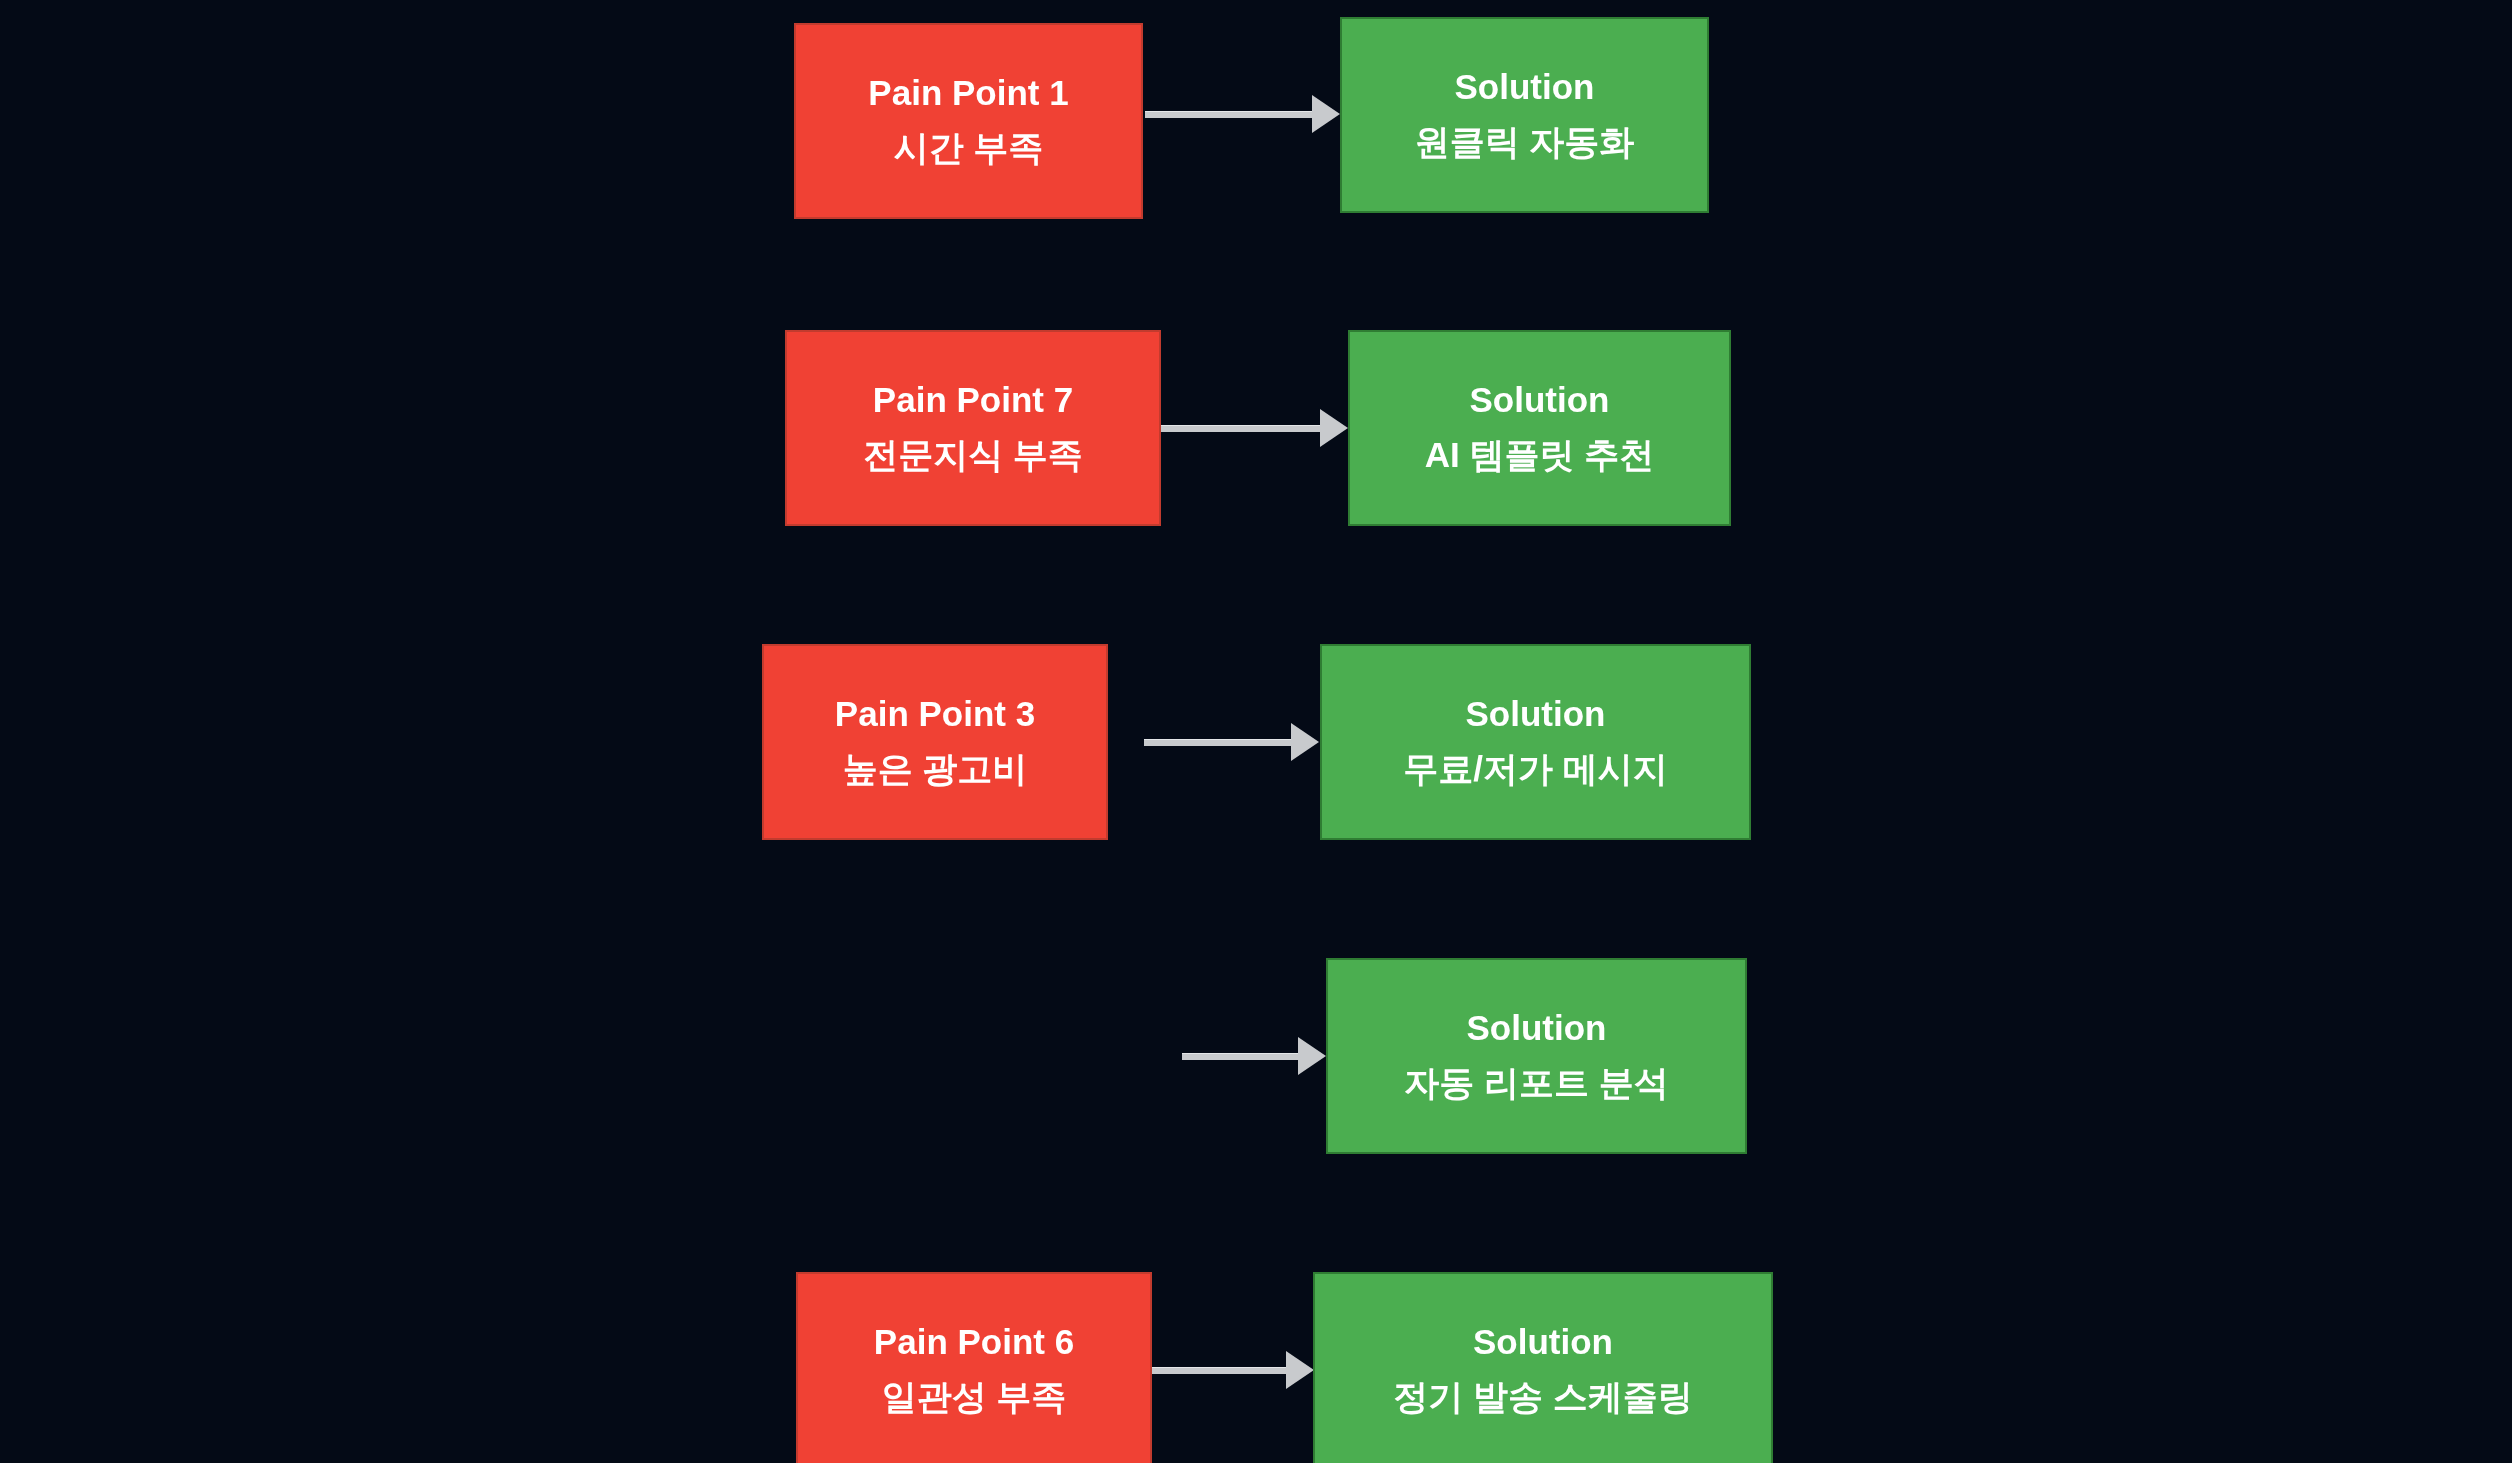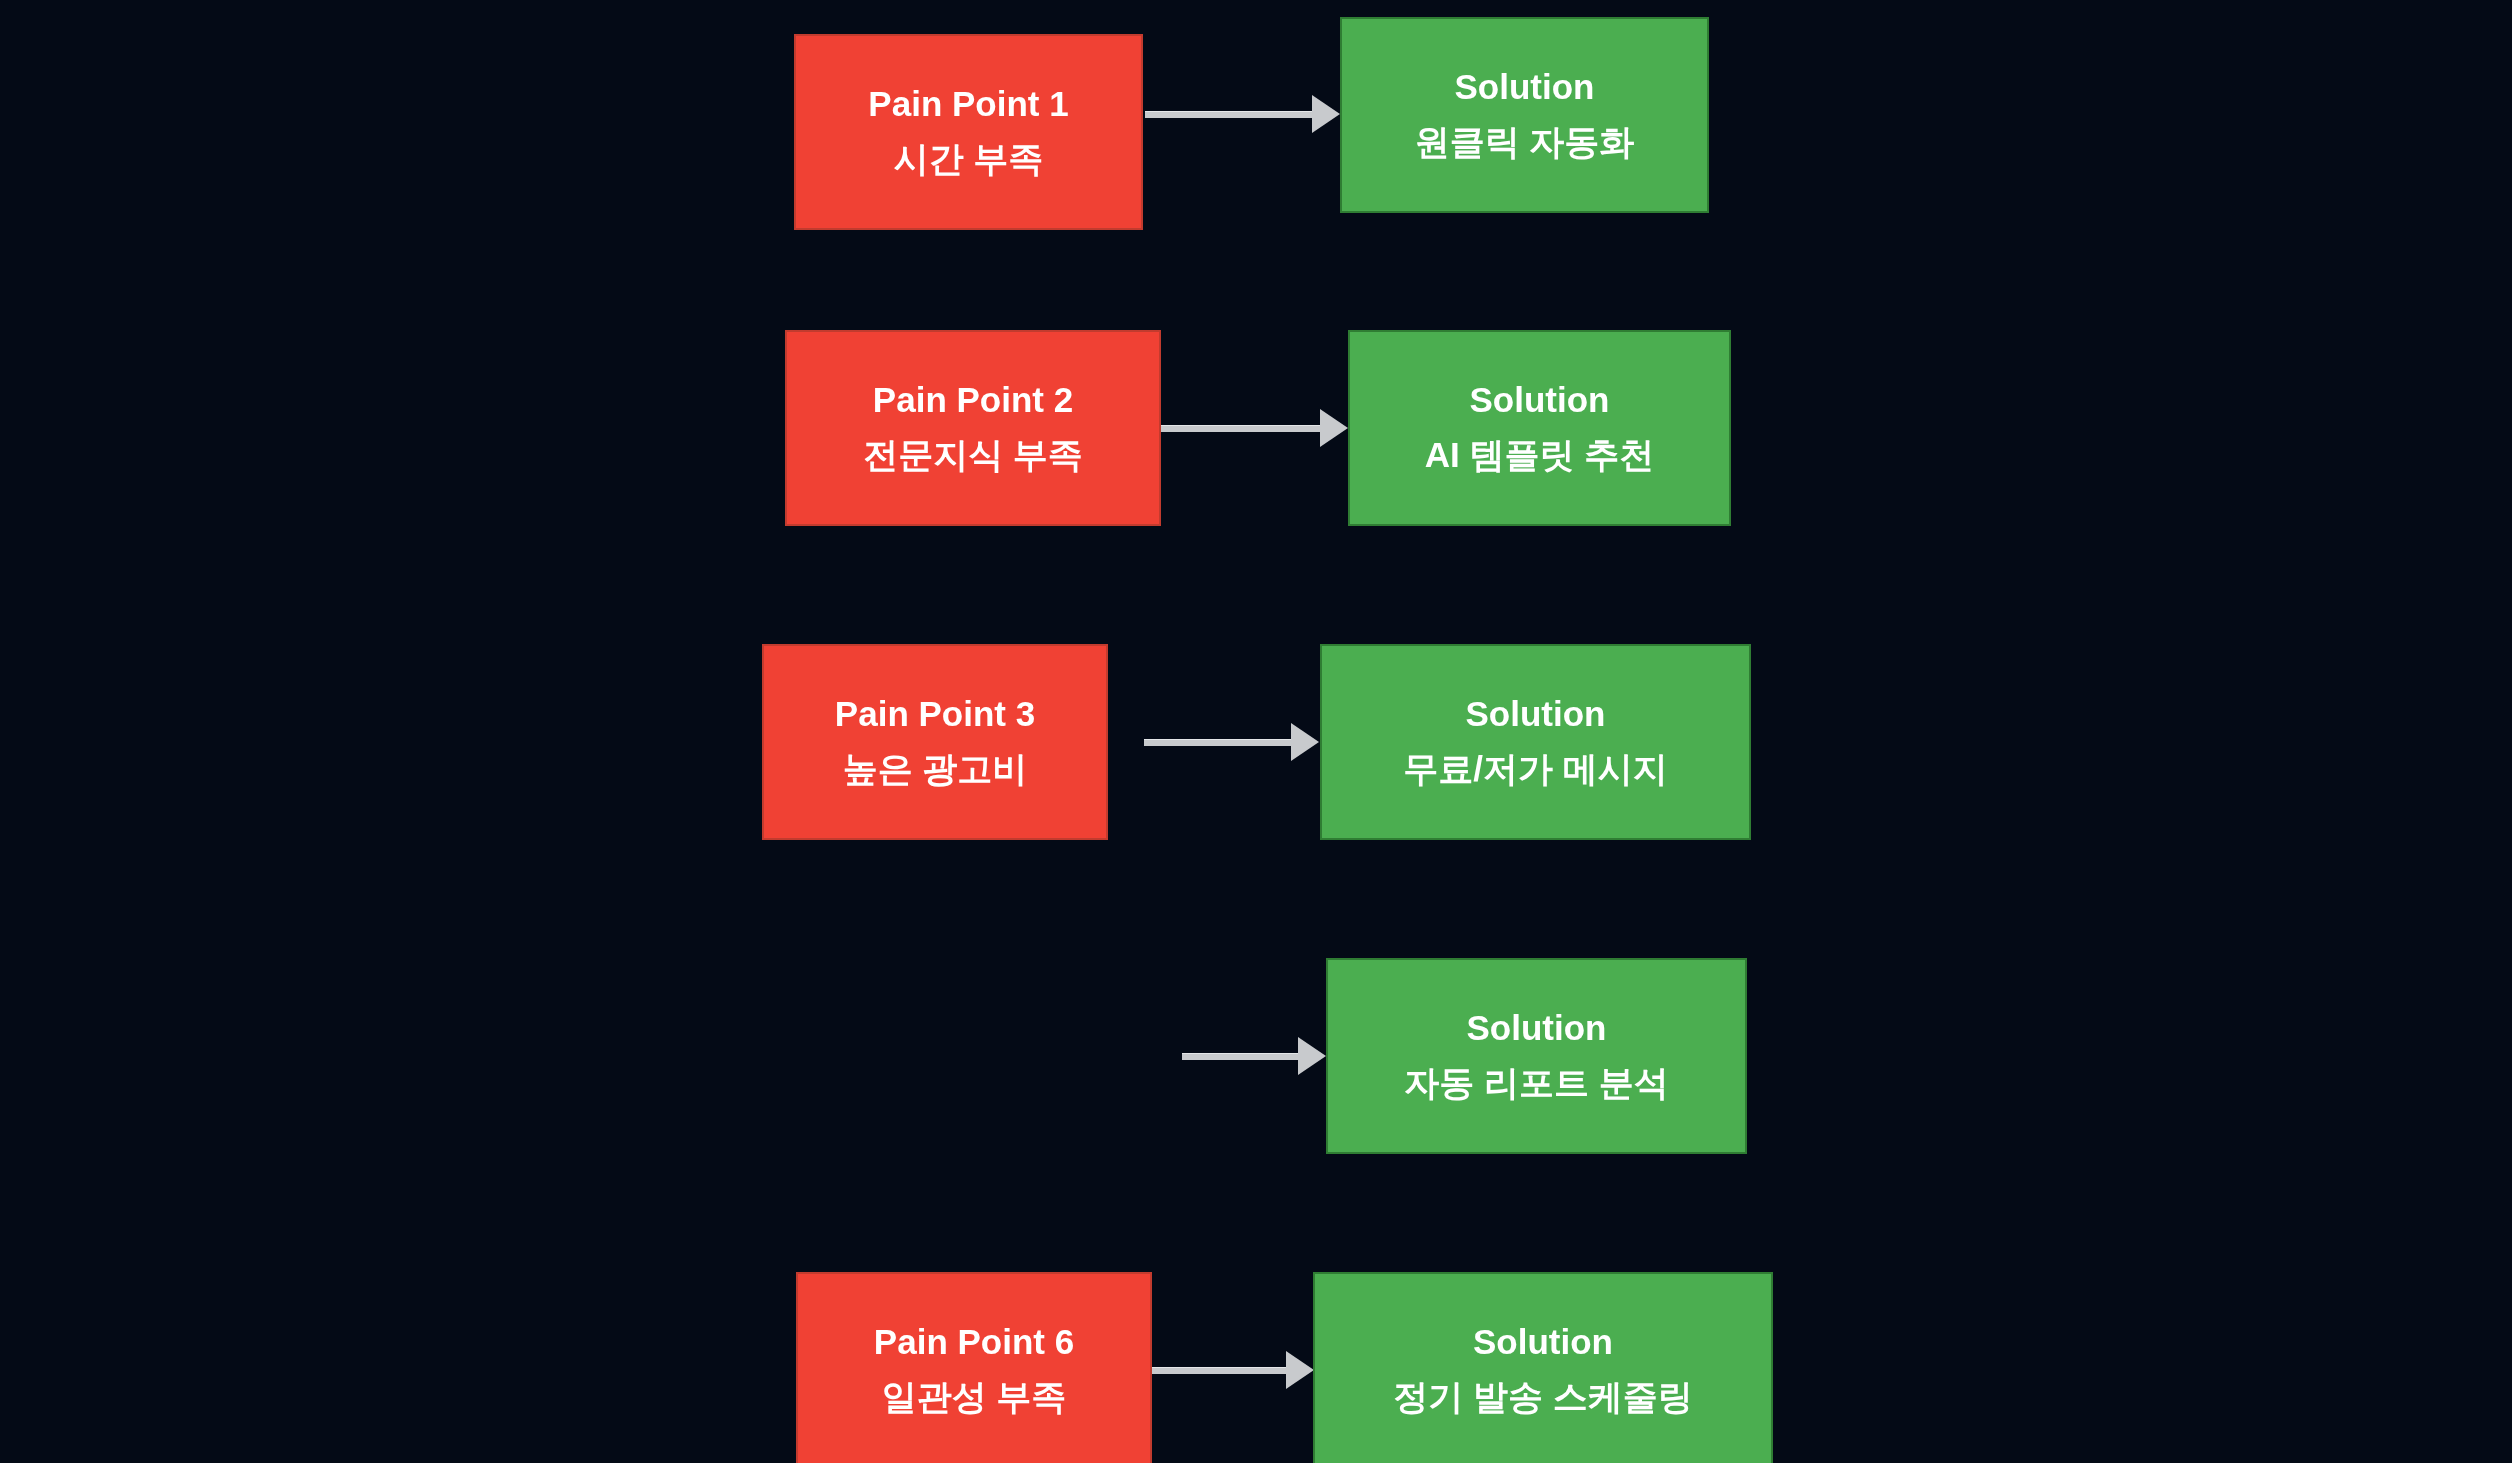--- a/index.html
+++ b/index.html
@@ -56,21 +56,21 @@
     right: 0;
     top: -19.4px;
     width: 0;
     height: 0;
     border-top: 19.4px solid transparent;
     border-bottom: 19.4px solid transparent;
     border-left: 28px solid #C8CACD;
   }
 
   
-  .r1-pain { left: 794px;  top: 34px;   width: 349px; }
+  .r1-pain { left: 794px;  top: 23px;   width: 349px; }
   .r1-sol  { left: 1340px; top: 16.6px;   width: 369px; }
   .r1-arr  { left: 1145px; top: 114px;  width: 195px; }
   .r1-arr .shaft { width: 167px; }
   
   .r2-pain { left: 785px;  top: 330px;  width: 376px; }
   .r2-sol  { left: 1348px; top: 330px;  width: 383px; }
   .r2-arr  { left: 1161px; top: 428px;  width: 187px; }
   .r2-arr .shaft { width: 160px; }
   
   .r3-pain { left: 762px;  top: 644px;  width: 346px; }
@@ -100,21 +100,21 @@
   <div class="arrow r1-arr">
     <div class="shaft"></div>
     <div class="head"></div>
   </div>
   <div class="box sol r1-sol">
     <span>Solution</span>
     <span>원클릭 자동화</span>
   </div>
 
   <div class="box pain r2-pain">
-    <span>Pain Point 2</span>
+    <span>Pain Point 7</span>
     <span>전문지식 부족</span>
   </div>
   <div class="arrow r2-arr">
     <div class="shaft"></div>
     <div class="head"></div>
   </div>
   <div class="box sol r2-sol">
     <span>Solution</span>
     <span>AI 템플릿 추천</span>
   </div>

